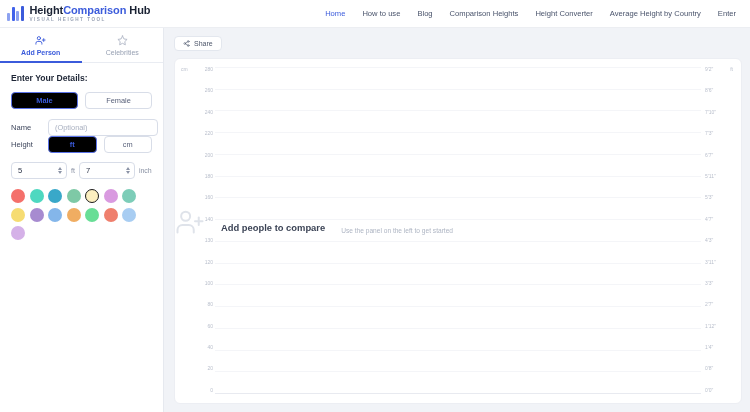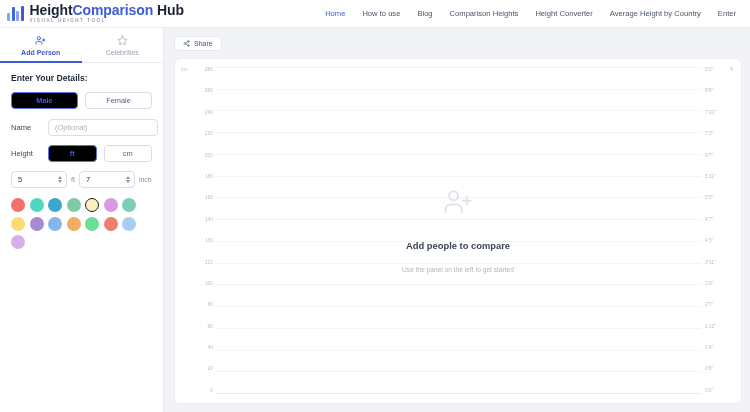--- a/index.html
+++ b/index.html
@@ -20,21 +20,21 @@
     border-bottom: 1px solid #eceef2;
   }
   .brand { display: flex; align-items: center; gap: 6px; }
   .logo-icon { display: flex; align-items: flex-end; gap: 1.5px; height: 15px; }
   .logo-icon i { display: block; width: 3px; border-radius: 1px; background: #3b5bdb; }
   .logo-icon i:nth-child(1) { height: 8px;  background: #8da2f0; }
   .logo-icon i:nth-child(2) { height: 14px; background: #4263eb; }
   .logo-icon i:nth-child(3) { height: 10px; background: #8da2f0; }
   .logo-icon i:nth-child(4) { height: 15px; background: #3b5bdb; }
   .brand-text { line-height: 1; }
-  .brand-title { font-size: 14px; font-weight: 700; color: #1a2233; letter-spacing: -0.1px; white-space: nowrap; }
+  .brand-title { font-size: 11px; font-weight: 700; color: #1a2233; letter-spacing: -0.1px; white-space: nowrap; }
   .brand-title .mid { color: #3b5bdb; }
   .brand-title .end { color: #1a2233; }
   .brand-sub {
     font-size: 4.6px; letter-spacing: 1.5px; color: #9aa3b5;
     font-weight: 600; margin-top: 2px; white-space: nowrap;
   }
   .nav { margin-left: auto; display: flex; align-items: flex-start; gap: 17px; }
   .nav a {
     font-size: 7.6px; color: #49536b; text-decoration: none; white-space: nowrap;
   }
@@ -68,21 +68,21 @@
   .seg-btn {
     flex: 1; height: 17px; border-radius: 4px;
     border: 1px solid #d8dde8; background: #fff;
     font-size: 7.4px; color: #5c footer; color: #59617a;
     display: flex; align-items: center; justify-content: center; cursor: pointer;
   }
   .seg-btn.sel {
     border: 1.4px solid #5b73e8; background: #000000; color: #3b5bdb; font-weight: 600;
   }
 
-  .field-row { display: flex; align-items: center; gap: 7px; margin-bottom: 9px; }
+  .field-row { display: flex; align-items: center; gap: 7px; margin-bottom: 0; }
   .field-label { font-size: 7.6px; color: #3e465c; width: 30px; flex-shrink: 0; }
   .text-input {
     flex: 1; height: 17px; border: 1px solid #d8dde8; border-radius: 4px;
     background: #fff; font-size: 7.4px; color: #5d6578; padding: 0 6px;
     font-family: "Liberation Sans", sans-serif; outline: none;
   }
   .text-input::placeholder { color: #a9b0c0; }
 
   .unit-row { display: flex; align-items: center; gap: 7px; margin-bottom: 9px; }
   .unit-row .seg { flex: 1; margin-bottom: 0; }
@@ -146,21 +146,21 @@
   .axis-unit.l { left: 6px; top: 0; }
   .axis-unit.r { right: 8px; top: 0; }
 
   .grid { position: absolute; left: 40px; right: 40px; top: 0; bottom: 0; }
   .grid .gl { position: absolute; left: 0; right: 0; height: 1px; background: #f4f5f8; }
   .grid .gl.base { background: #e8eaf0; }
 
   .empty {
     position: absolute; left: 0; right: 0; top: 50%;
     transform: translateY(-50%);
-    display: flex; flex-direction: column; align-items: center; gap: 8px;
+    display: flex; align-items: center; gap: 16px;
   }
   .empty .ico { margin-bottom: 11px; }
   .empty h3 { font-size: 9.4px; font-weight: 700; color: #3c4456; margin-bottom: 7px; }
   .empty p { font-size: 6.6px; color: #aeb5c3; }
 </style>
 </head>
 <body>
 
 <div class="app">
 

